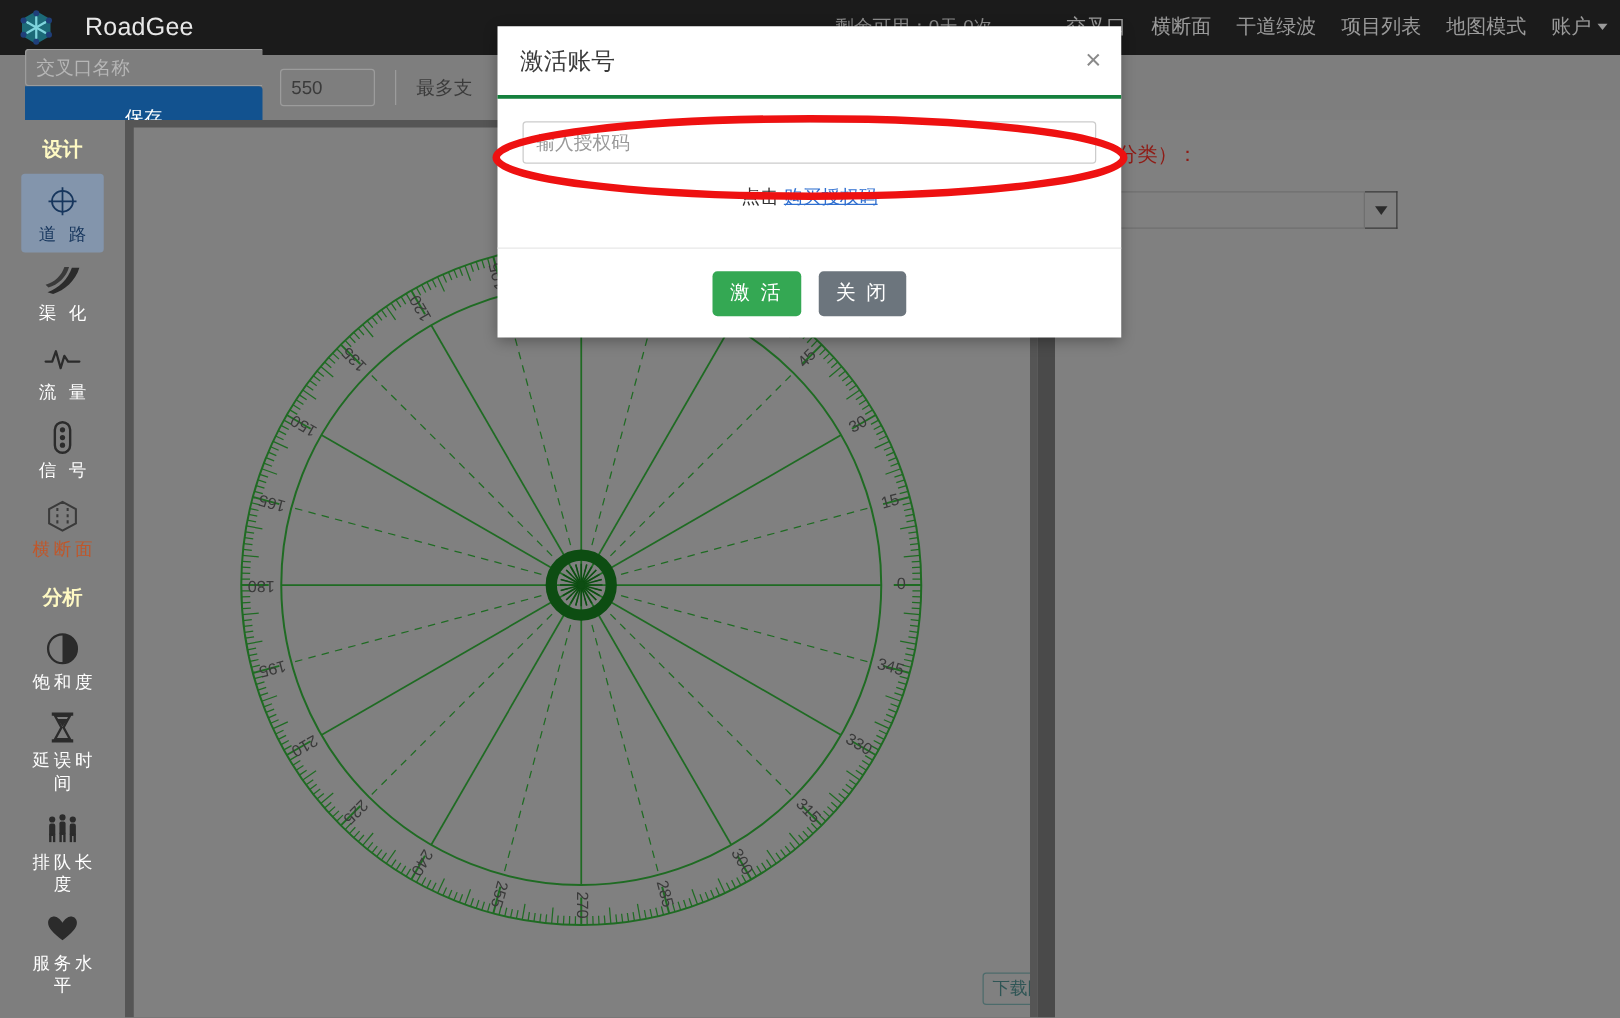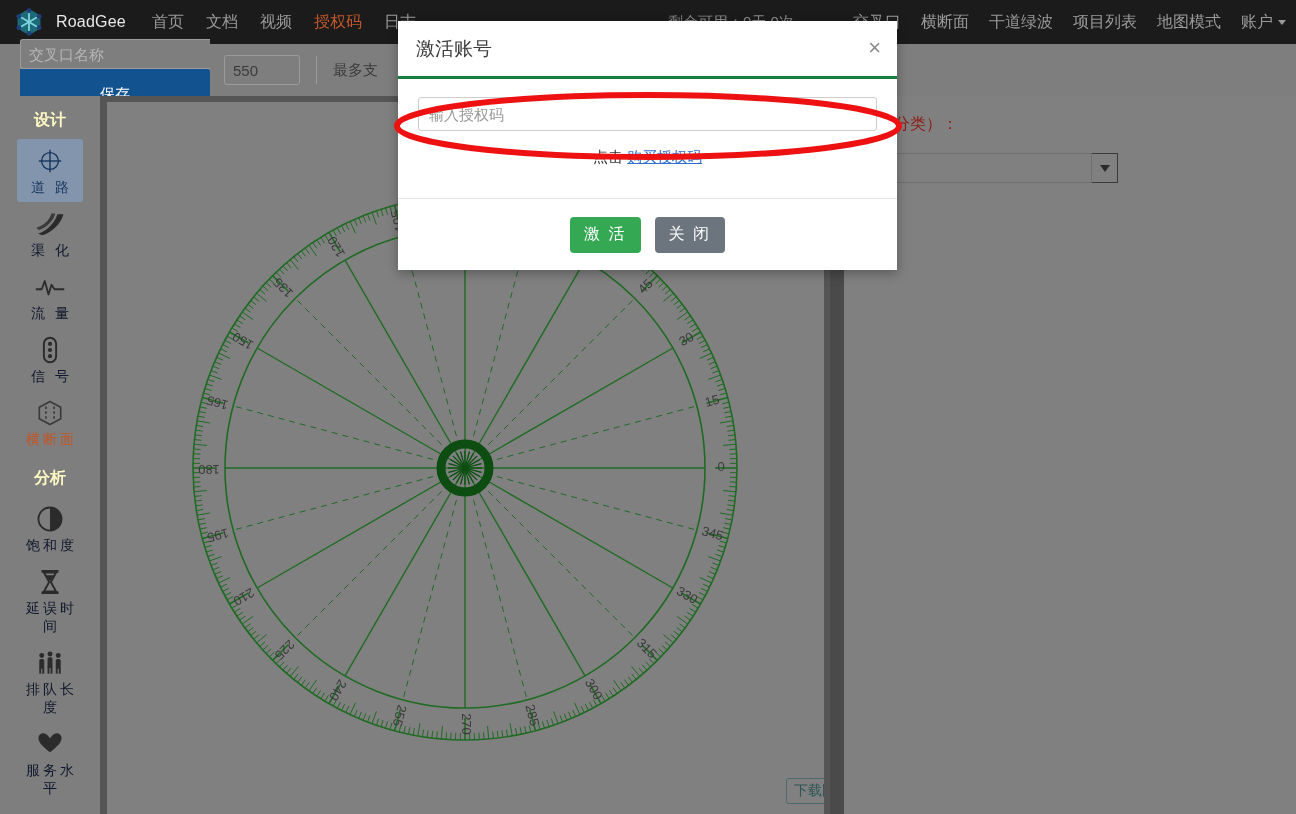--- a/index.html
+++ b/index.html
@@ -13,21 +13,21 @@
 
   
   .navbar {
     position: absolute; left: 0; top: 0; width: 1296px; height: 44px;
     background: #1b1b1b;
     display: flex; align-items: center;
   }
   .brand { display: flex; align-items: center; padding-left: 14px; }
   .brand-logo { width: 30px; height: 30px; flex: 0 0 30px; }
   .brand-text {
-    color: #e8e8e8; font-size: 16px; margin-left: 12px; letter-spacing: .2px;
+    color: #e8e8e8; font-size: 20px; margin-left: 24px; letter-spacing: .2px;
     font-family: "Liberation Sans", sans-serif;
   }
   .nav-left { display: flex; align-items: center; margin-left: 26px; }
   .nav-left .nav-item { margin-right: 22px; }
   .nav-item {
     color: #9a9a9a; font-size: 16px; line-height: 44px; white-space: nowrap;
     cursor: pointer;
   }
   .nav-item.active { color: #c0572a; }
   .nav-quota {
@@ -86,21 +86,21 @@
     color: #fef9c3; font-size: 16px; font-weight: bold; text-align: center;
     padding: 14px 0 8px;
   }
   .side-item {
     width: 66px; margin: 0 auto 0; padding: 7px 0 5px;
     text-align: center; cursor: pointer; border-radius: 3px;
   }
   .side-item.sel { background: #8395ac; }
   .side-ico { height: 30px; display: flex; align-items: center; justify-content: center; }
   .side-lbl {
-    font-size: 14px; color: #0f172a; letter-spacing: 3px; margin-top: 3px;
+    font-size: 14px; color: #ffffff; letter-spacing: 3px; margin-top: 3px;
     padding-left: 3px;
   }
   .side-item.sel .side-lbl { color: #17365d; }
   .side-item.hot .side-lbl { color: #c0572a; }
 
   
   .canvas-wrap {
     position: absolute; left: 100px; top: 0; width: 730px; height: 718px;
     background: #555; padding: 6px 6px 0 7px;
   }
@@ -207,27 +207,20 @@
             <circle cx="50" cy="88" r="8"></circle>
           <circle cx="16" cy="31" r="8"></circle>
             <circle cx="84" cy="31" r="8"></circle>
           <circle cx="16" cy="69" r="8"></circle>
             <circle cx="84" cy="69" r="8"></circle>
         </g>
       </svg>
       <span class="brand-text">RoadGee</span>
     </div>
 
-    <div class="nav-left">
-      <div class="nav-item">首页</div>
-      <div class="nav-item">文档</div>
-      <div class="nav-item">视频</div>
-      <div class="nav-item active">授权码</div>
-      <div class="nav-item">日志</div>
-    </div>
 
     <div class="nav-quota">剩余可用：0天  0次</div>
 
     <div class="nav-right">
       <div class="nav-item">交叉口</div>
       <div class="nav-item">横断面</div>
       <div class="nav-item">干道绿波</div>
       <div class="nav-item">项目列表</div>
       <div class="nav-item">地图模式</div>
       <div class="nav-item">

